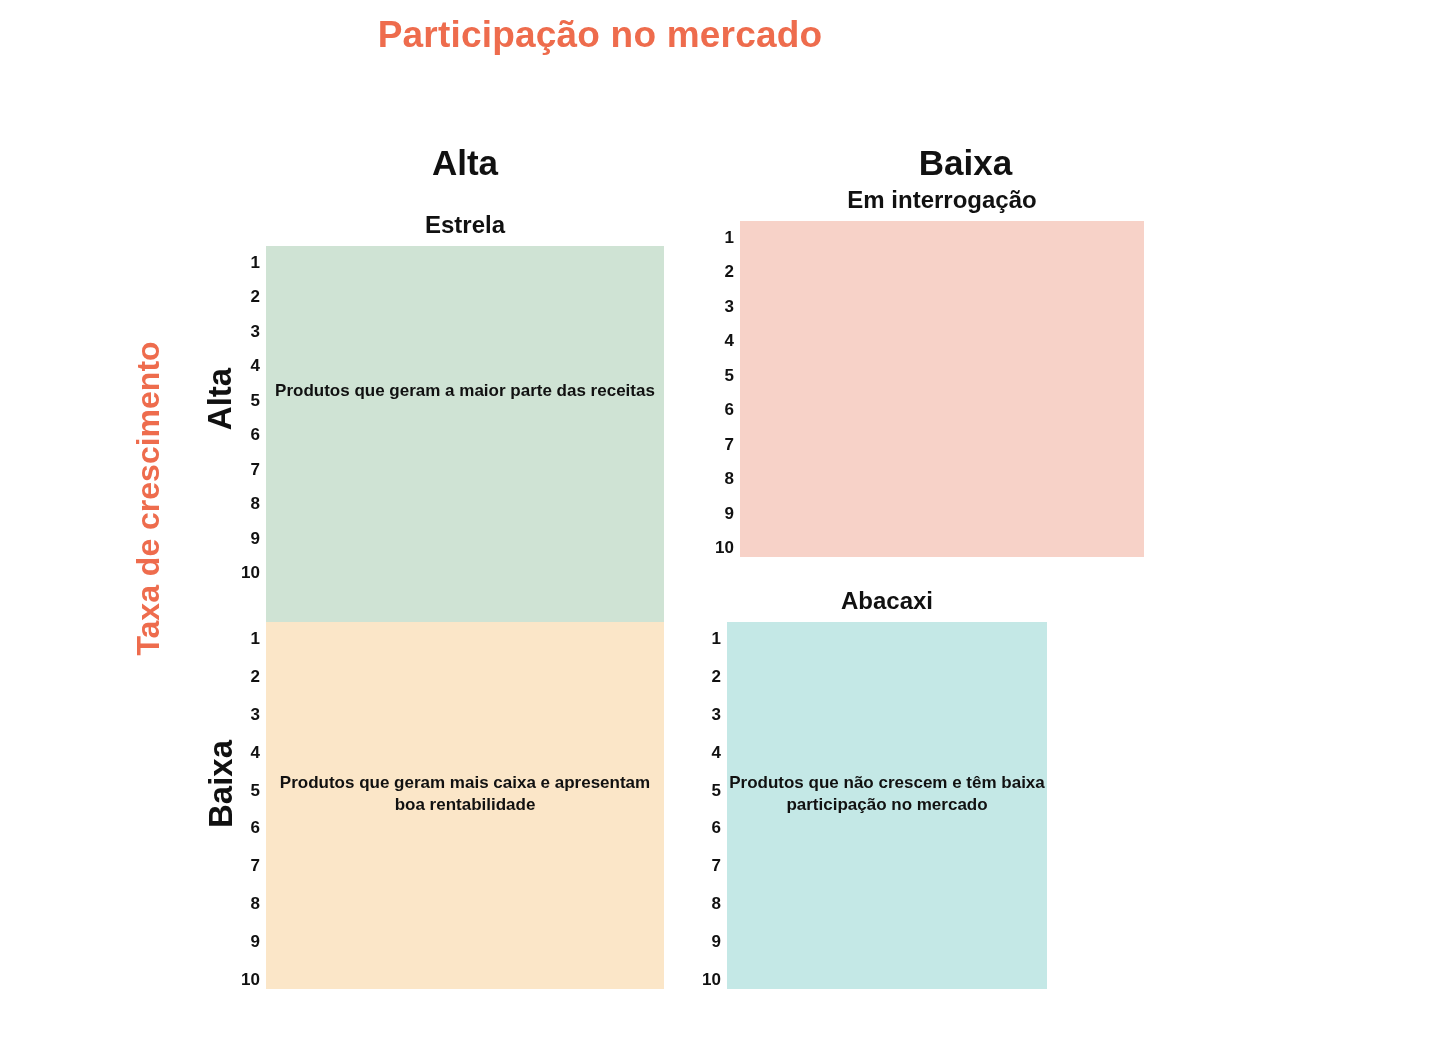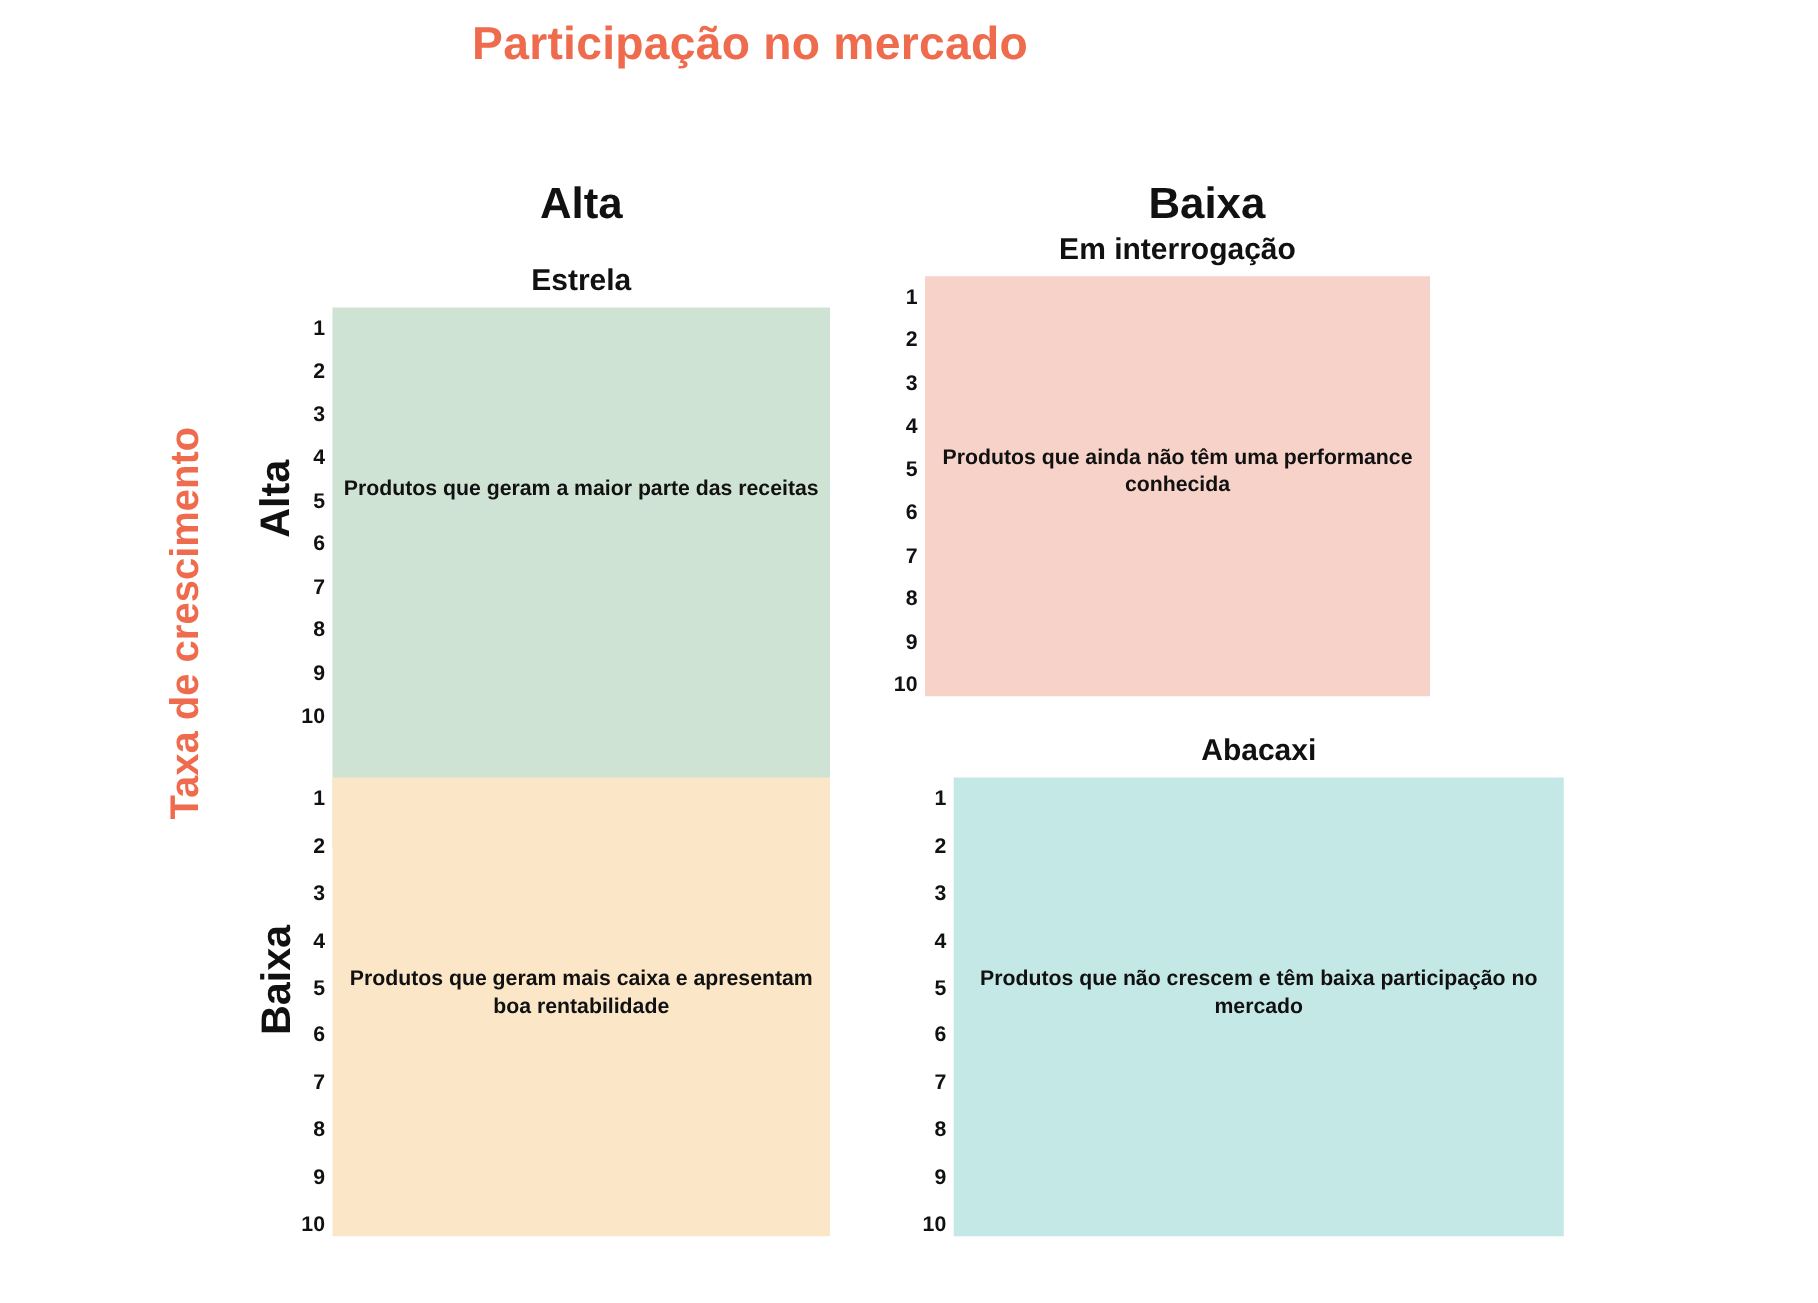--- a/index.html
+++ b/index.html
@@ -115,21 +115,21 @@
     color: #111111;
     line-height: 1;
     text-align: right;
     width: 30px;
   }
 
   
   #q-estrela   { left: 266px; top: 221px; width: 398px; height: 432px; margin-top: 25px; }
   #q-interrog  { left: 740px; top: 221px; width: 404px; height: 336px; }
   #q-vaca      { left: 266px; top: 622px; width: 398px; height: 367px; }
-  #q-abacaxi   { left: 763px; top: 622px; width: 488px; height: 367px; }
+  #q-abacaxi   { left: 727px; top: 622px; width: 320px; height: 367px; }
 </style>
 </head>
 <body>
 
 <div class="main-title">Participação no mercado</div>
 
 <div class="vaxis-label">Taxa de crescimento</div>
 
 <div class="row-label alta">Alta</div>
 <div class="row-label baixa">Baixa</div>
@@ -163,21 +163,20 @@
       <span style="top: 42.4444px;">2</span>
       <span style="top: 76.8889px;">3</span>
       <span style="top: 111.333px;">4</span>
       <span style="top: 145.778px;">5</span>
       <span style="top: 180.222px;">6</span>
       <span style="top: 214.667px;">7</span>
       <span style="top: 249.111px;">8</span>
       <span style="top: 283.556px;">9</span>
       <span style="top: 318px;">10</span>
     </div>
-  <div class="quad-text" style="top:134px;">Produtos que ainda não têm uma performance conhecida</div>
 </div>
 
 <div class="quadrant" id="q-vaca">
   <div class="quad-box" style="background:#fbe6c8;"></div>
   <div class="scale">
       <span style="top: 8px;">1</span>
       <span style="top: 45.8889px;">2</span>
       <span style="top: 83.7778px;">3</span>
       <span style="top: 121.667px;">4</span>
       <span style="top: 159.556px;">5</span>

